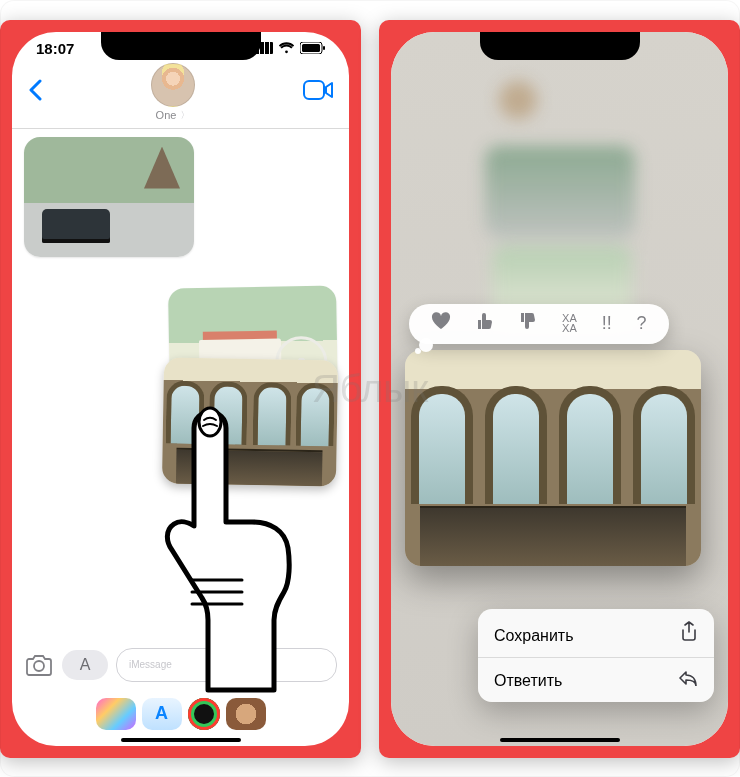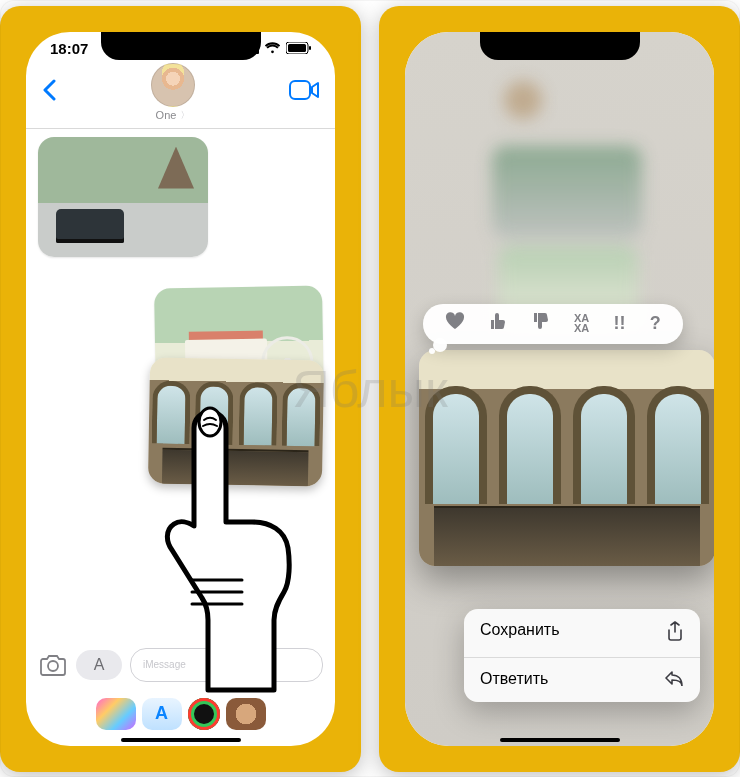--- a/index.html
+++ b/index.html
@@ -1,17 +1,17 @@
 <!DOCTYPE html>
 <html><head>
 <meta charset="utf-8">
 <style>
 body{margin:0;background:#fff;font-family:-apple-system,BlinkMacSystemFont,"SF Pro Text",Helvetica,Arial,sans-serif;width:740px;height:777px;position:relative;overflow:hidden}
 .stage{position:absolute;inset:0;display:flex;align-items:center;justify-content:center;gap:18px}
-.phone{width:342px;height:714px;background:#eab308;border-radius:20px;padding:26px;box-shadow:0 4px 20px rgba(0,0,0,.25);position:relative}
+.phone{width:342px;height:714px;background:#ef4444;border-radius:10px;padding:12px;box-shadow:0 4px 20px rgba(0,0,0,.25);position:relative}
 .screen{width:100%;height:100%;background:#fff;border-radius:44px;overflow:hidden;position:relative}
 .notch{position:absolute;top:0;left:50%;transform:translateX(-50%);width:160px;height:28px;background:#000;border-radius:0 0 18px 18px;z-index:50}
 .status{display:flex;justify-content:space-between;align-items:center;padding:8px 24px 2px;font-size:15px;font-weight:600}
 .status .right{display:flex;gap:5px;align-items:center}
 .signal,.wifi,.batt{display:inline-block}
 .signal{width:18px;height:12px;background:linear-gradient(to right,#000 0 20%,transparent 20% 28%,#000 28% 48%,transparent 48% 56%,#000 56% 76%,transparent 76% 84%,#000 84% 100%);border-radius:1px}
 .wifi svg,.batt svg{display:block}
 .nav{display:flex;align-items:center;justify-content:space-between;padding:4px 16px 6px;border-bottom:.5px solid rgba(0,0,0,.15)}
 .back{color:#007aff;font-size:28px;font-weight:300}
 .contact{text-align:center}
@@ -42,37 +42,37 @@
 .input{flex:1;height:32px;border:1px solid #d1d1d6;border-radius:16px;padding:0 12px;font-size:10px;color:#c7c7cc;display:flex;align-items:center}
 .dock{position:absolute;bottom:10px;left:0;right:0;display:flex;justify-content:center;gap:6px;padding:6px 10px}
 .dock-item{width:40px;height:32px;border-radius:10px;display:flex;align-items:center;justify-content:center;font-size:18px}
 .d1{background:linear-gradient(135deg,#f6c,#fc6,#6cf,#c6f)}
 .d2{background:linear-gradient(#e8f4ff,#bfe1ff);color:#0a84ff;font-weight:700}
 .d3{background:#111;border-radius:50%;width:32px;box-shadow:inset 0 0 0 3px #ff3b30,inset 0 0 0 6px #34c759}
 .d4{background:radial-gradient(circle,#d7a77c 0 40%,#8a5a3a 40%)}
 .home{position:absolute;bottom:4px;left:50%;transform:translateX(-50%);width:120px;height:4px;background:#000;border-radius:3px;z-index:60}
 .hand{position:absolute;left:152px;top:390px;z-index:90;pointer-events:none}
 .hint{position:absolute;left:226px;top:620px;color:#ff3b30;font-size:20px;text-align:center;font-weight:500;line-height:1.2;z-index:91}
-.watermark{position:absolute;left:50%;top:50%;transform:translate(-50%,-50%);font-size:52px;color:rgba(120,120,120,.22);z-index:95;pointer-events:none;font-weight:400}
+.watermark{position:absolute;left:50%;top:50%;transform:translate(-50%,-50%);font-size:39px;color:rgba(120,120,120,.22);z-index:95;pointer-events:none;font-weight:400}
 
 .blurbg{position:absolute;inset:0;background:linear-gradient(#d6d3cc,#cfccc6);filter:blur(0);}
 .blur-shapes{position:absolute;inset:0;filter:blur(8px);opacity:.95}
 .blur-shapes::before{content:"";position:absolute;left:32%;top:7%;width:38px;height:38px;border-radius:50%;background:#bfa98c}
 .blur-shapes .b1{position:absolute;left:28%;top:16%;width:150px;height:92px;background:linear-gradient(#88a78e,#bcc1bd);border-radius:14px}
 .blur-shapes .b2{position:absolute;left:30%;top:30%;width:140px;height:80px;background:linear-gradient(#b5cfb1,#e6e9d8);border-radius:14px}
 .tapback{position:absolute;left:18px;top:272px;width:240px;height:40px;background:rgba(255,255,255,.96);border-radius:20px;display:flex;align-items:center;justify-content:space-around;padding:0 10px;box-shadow:0 6px 18px rgba(0,0,0,.2);z-index:5}
 .tapback::before{content:"";position:absolute;left:10px;bottom:-8px;width:14px;height:14px;background:rgba(255,255,255,.96);border-radius:50%;box-shadow:-8px 6px 0 -4px rgba(255,255,255,.96)}
-.tb{font-size:18px;color:#808085;font-weight:700}
+.tb{font-size:18px;color:#808085;font-weight:400}
 .focus-img{position:absolute;left:14px;top:318px;width:296px;height:216px;border-radius:16px;overflow:hidden;box-shadow:0 14px 34px rgba(0,0,0,.35);z-index:4}
 .focus-img .img3{width:100%;height:100%}
 .focus-img .img3 .arch{width:46px;height:110px;border-width:8px;border-radius:30px 30px 0 0}
 .focus-img .img3 .arches{padding-bottom:62px}
 .focus-img .img3::after{height:58px;left:5%;right:5%}
 .menu{position:absolute;right:14px;bottom:44px;width:236px;background:rgba(250,250,250,.98);border-radius:14px;overflow:hidden;box-shadow:0 10px 30px rgba(0,0,0,.25);z-index:6}
-.menu-item{display:flex;align-items:flex-start;justify-content:space-between;padding:12px 16px;font-size:16px;color:#000;border-bottom:.5px solid rgba(0,0,0,.12);position:relative}
+.menu-item{display:flex;align-items:flex-end;justify-content:space-between;padding:12px 16px;font-size:16px;color:#000;border-bottom:.5px solid rgba(0,0,0,.12);position:relative}
 .menu-item:last-child{border-bottom:none}
 .menu-item.hl{box-shadow:inset 0 0 0 2px #ff3b30}
 .mi-icon{color:#3c3c43}
 .corner{position:absolute;width:740px;height:777px;border-radius:14px;box-shadow:inset 0 0 0 1px rgba(0,0,0,.04);pointer-events:none;left:0;top:0}
 </style>
 </head>
 <body>
 
 <div class="stage">
 

